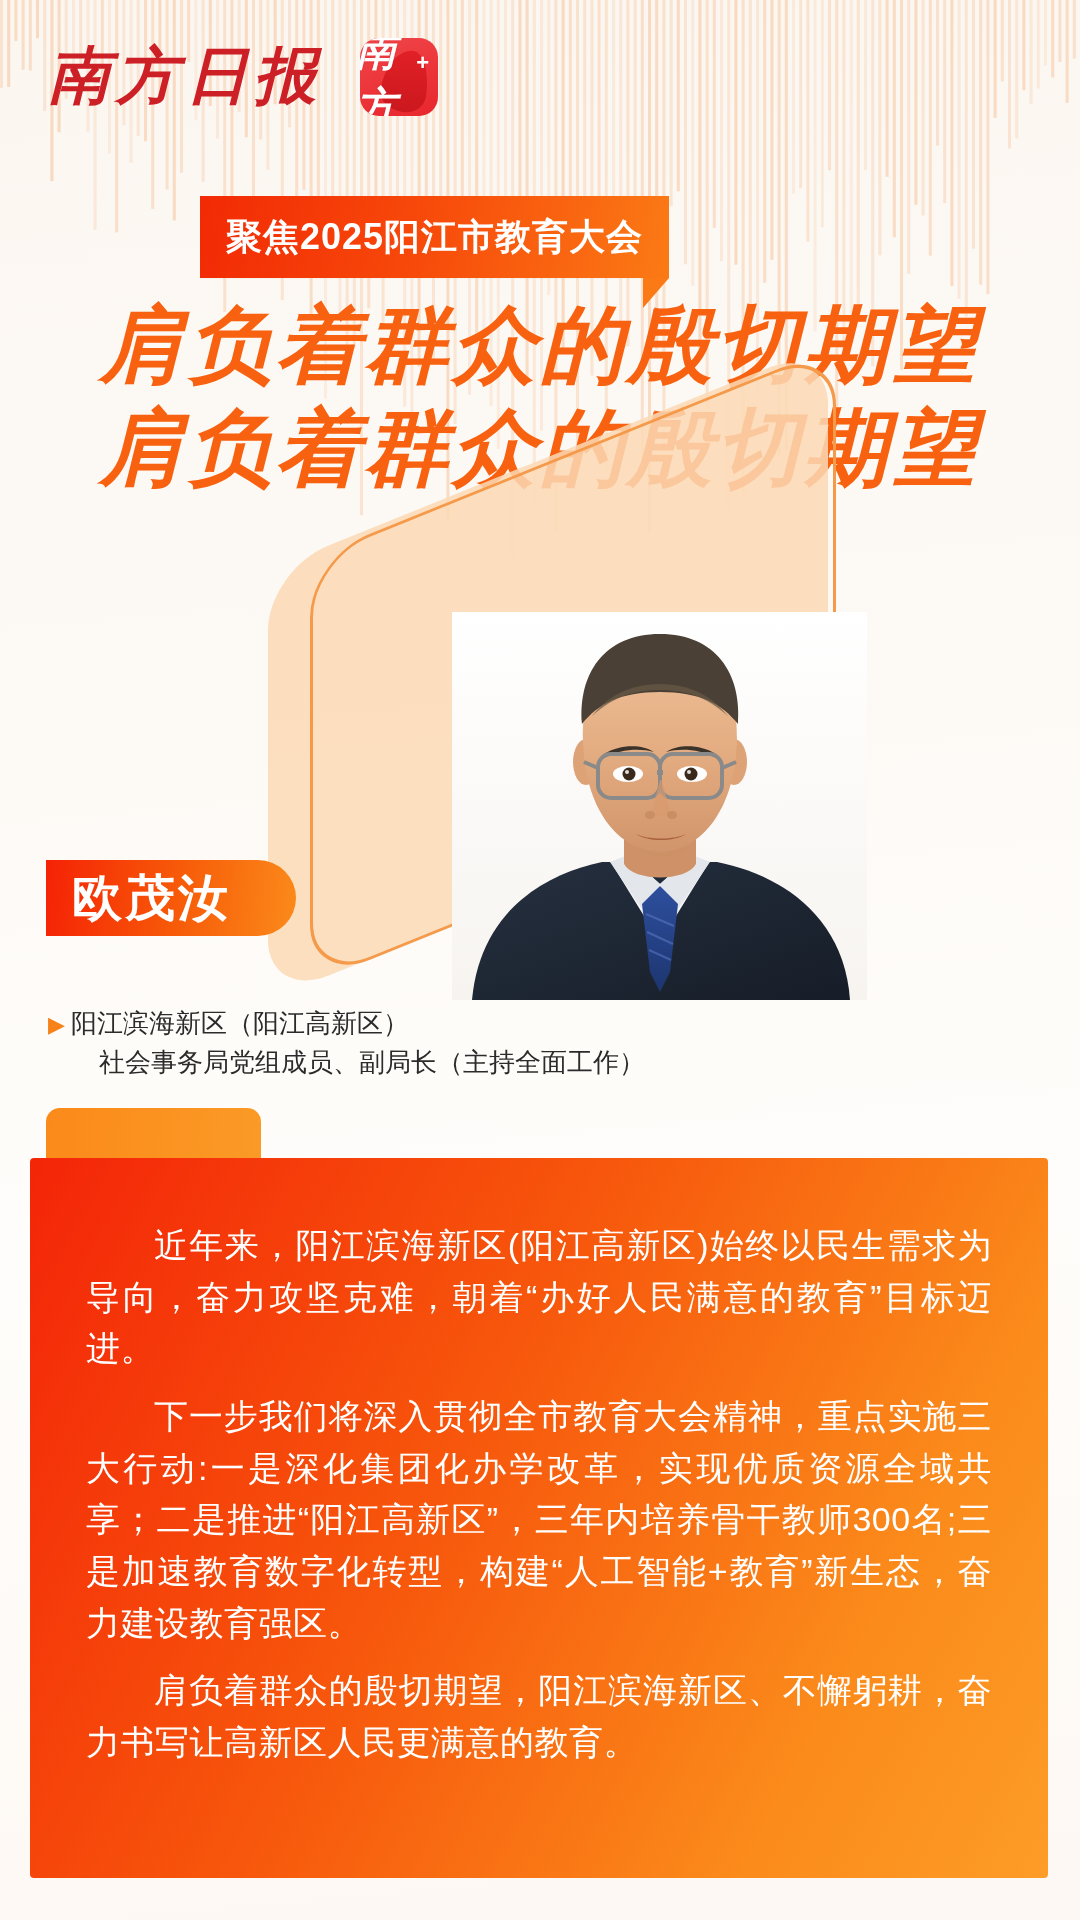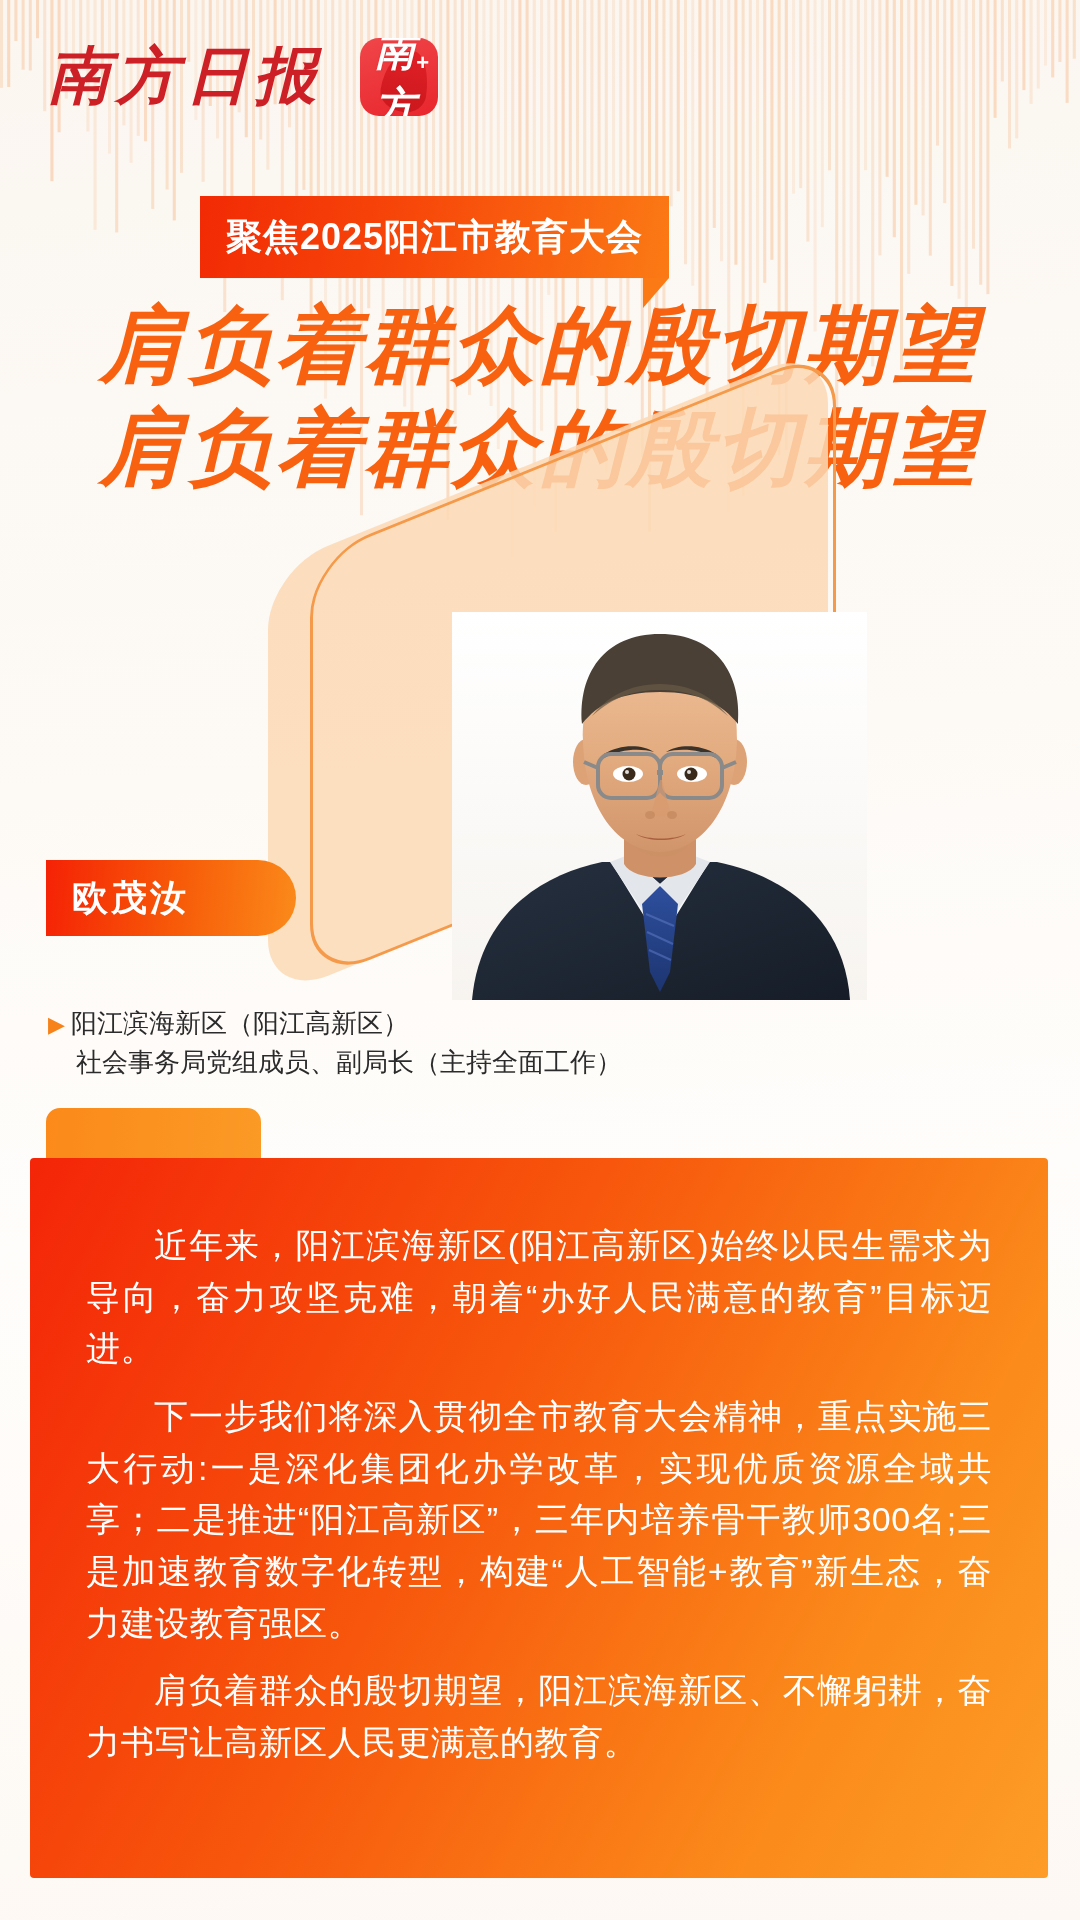--- a/index.html
+++ b/index.html
@@ -20,21 +20,21 @@
   }
   .wave svg{display:block;width:1080px;height:700px;}
   
   .header{position:absolute;left:46px;top:38px;display:flex;align-items:center;gap:14px;}
   .masthead{height:76px;}
   .masthead svg{display:block;height:76px;}
   .appicon{
     width:78px;height:78px;border-radius:19px;
     background:linear-gradient(160deg,#f0464a 0%,#e8262c 100%);
     position:relative;overflow:hidden;
-    display:flex;align-items:center;justify-content:center;text-align:center;
+    display:flex;align-items:center;justify-content:center;
   }
   .appicon .flame{
     position:absolute;right:10px;bottom:4px;width:46px;height:62px;
     background:linear-gradient(180deg,#e01e24 0%,#c8161c 100%);
     border-radius:60% 40% 45% 55% / 70% 70% 30% 30%;
     transform:rotate(8deg);
     opacity:.92;
   }
   .appicon .nan{
     position:relative;z-index:2;color:#fff;font-size:40px;font-weight:700;
@@ -102,29 +102,29 @@
   .name-badge{
     position:absolute;left:46px;top:860px;
     width:250px;height:76px;
     background:linear-gradient(95deg,#f52205 0%,#f75d09 55%,#fb8a1a 100%);
     border-radius:0 38px 38px 0;
     display:flex;align-items:center;
     padding-left:26px;
     box-sizing:border-box;
   }
   .name-badge span{
-    color:#fff;font-size:36px;font-weight:700;letter-spacing:3px;
+    color:#fff;font-size:50px;font-weight:700;letter-spacing:3px;
   }
   
   .job-title{
     position:absolute;left:48px;top:1004px;width:620px;
     color:#2b2b2b;font-size:26px;line-height:1.5;font-weight:400;
   }
   .job-title .marker{color:#f7821a;font-size:22px;margin-right:6px;}
-  .job-title .l2{display:block;margin-left:28px;}
+  .job-title .l2{display:block;margin-left:28px;text-align:center;}
   
   .body-tab{
     position:absolute;left:46px;top:1108px;width:215px;height:56px;
     background:linear-gradient(95deg,#fb8a1a 0%,#fb9a26 100%);
     border-radius:14px 14px 0 0;
   }
   
   .body-card{
     position:absolute;left:30px;top:1158px;width:1018px;height:720px;
     background:linear-gradient(118deg,#f42508 0%,#f7570c 42%,#fb8b1b 78%,#fd9c27 100%);

